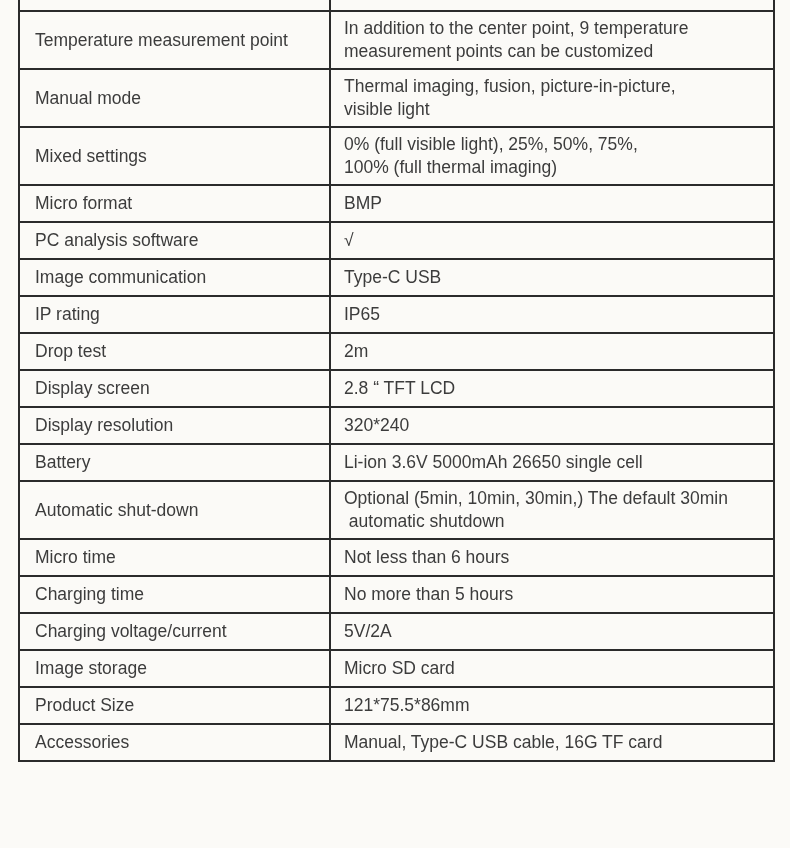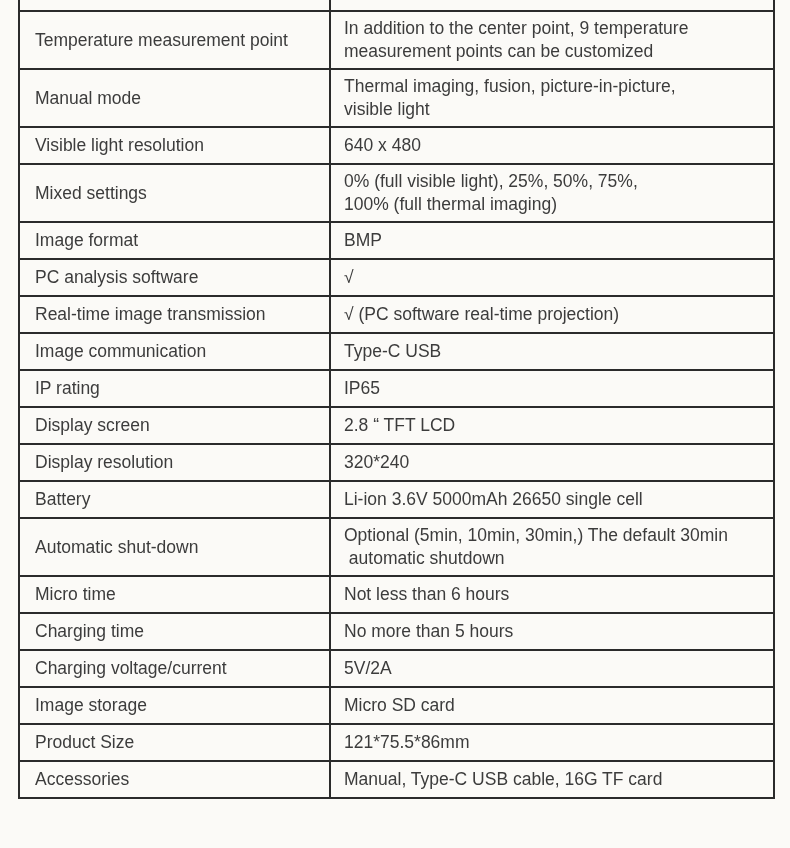--- a/index.html
+++ b/index.html
@@ -64,47 +64,43 @@
     <td class="label-cell">Temperature measurement point</td>
     <td class="value-cell">In addition to the center point, 9 temperature
 measurement points can be customized</td>
   </tr>
       <tr class="spec-row">
     <td class="label-cell">Manual mode</td>
     <td class="value-cell">Thermal imaging, fusion, picture-in-picture,
 visible light</td>
   </tr>
       <tr class="spec-row">
-    <td class="label-cell">Visible light resolution</td>
-    <td class="value-cell">640 x 480</td>
-  </tr>
-      <tr class="spec-row">
     <td class="label-cell">Mixed settings</td>
     <td class="value-cell">0% (full visible light), 25%, 50%, 75%,
 100% (full thermal imaging)</td>
   </tr>
       <tr class="spec-row">
-    <td class="label-cell">Image format</td>
+    <td class="label-cell">Micro format</td>
     <td class="value-cell">BMP</td>
   </tr>
       <tr class="spec-row">
     <td class="label-cell">PC analysis software</td>
     <td class="value-cell">√</td>
-  </tr>
-      <tr class="spec-row">
-    <td class="label-cell">Real-time image transmission</td>
-    <td class="value-cell">√  (PC software real-time projection)</td>
   </tr>
       <tr class="spec-row">
     <td class="label-cell">Image communication</td>
     <td class="value-cell">Type-C USB</td>
   </tr>
       <tr class="spec-row">
     <td class="label-cell">IP rating</td>
     <td class="value-cell">IP65</td>
+  </tr>
+      <tr class="spec-row">
+    <td class="label-cell">Drop test</td>
+    <td class="value-cell">2m</td>
   </tr>
       <tr class="spec-row">
     <td class="label-cell">Display screen</td>
     <td class="value-cell">2.8 “ TFT LCD</td>
   </tr>
       <tr class="spec-row">
     <td class="label-cell">Display resolution</td>
     <td class="value-cell">320*240</td>
   </tr>
       <tr class="spec-row">

